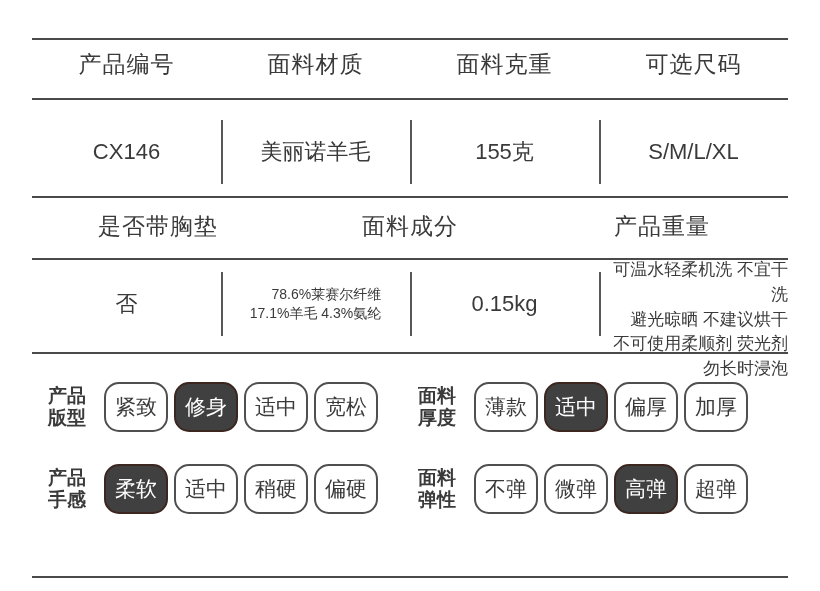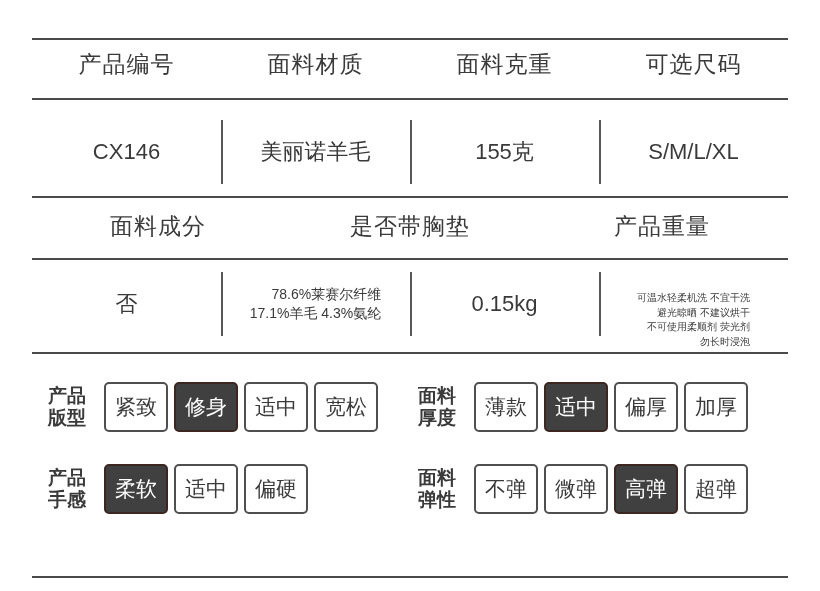--- a/index.html
+++ b/index.html
@@ -69,21 +69,21 @@
     bottom: 12px;
     width: 2px;
     background: #585858;
   }
   .cell-multi {
     line-height: 1.35;
     font-size: 14px;
     color: #3a3a3a;
   }
   .cell-multi.small {
-    font-size: 10px;
+    font-size: 17px;
     line-height: 1.45;
     margin-top: 32px;
   }
 
   
   .attr-area {
     position: absolute;
     left: 0;
     top: 366px;
     width: 820px;
@@ -118,21 +118,21 @@
     display: flex;
     align-items: center;
     gap: 6px;
   }
   .chip {
     min-width: 62px;
     height: 50px;
     padding: 0 9px;
     box-sizing: border-box;
     border: 2px solid #4f4f4f;
-    border-radius: 5px;
+    border-radius: 15px;
     display: flex;
     align-items: center;
     justify-content: center;
     font-size: 21px;
     color: #3a3a3a;
     background: #ffffff;
     white-space: nowrap;
   }
   .chip.selected {
     background: #404040;
@@ -164,22 +164,22 @@
       <div class="spec-cell">美丽诺羊毛</div>
       <div class="spec-cell">155克</div>
       <div class="spec-cell">S/M/L/XL</div>
     </div>
   </div>
 
   <div class="rule" style="top:196px"></div>
 
   <div class="spec-block" style="top:202px">
     <div class="spec-row head-row">
+      <div class="spec-cell">是否带胸垫</div>
       <div class="spec-cell">面料成分</div>
-      <div class="spec-cell">是否带胸垫</div>
       <div class="spec-cell">产品重量</div>
     </div>
   </div>
 
   <div class="rule" style="top:258px"></div>
 
   <div class="spec-block" style="top:260px">
     <div class="spec-row data-row">
       <div class="spec-cell">否</div>
       <div class="spec-cell">
@@ -234,20 +234,21 @@
 
     <div class="attr-row">
       <div class="attr-group left">
         <div class="attr-label">
           <span>产品</span>
           <span>手感</span>
         </div>
         <div class="chips">
           <div class="chip selected">柔软</div>
           <div class="chip">适中</div>
+          <div class="chip">稍硬</div>
           <div class="chip">偏硬</div>
         </div>
       </div>
 
       <div class="attr-group right">
         <div class="attr-label">
           <span>面料</span>
           <span>弹性</span>
         </div>
         <div class="chips">

